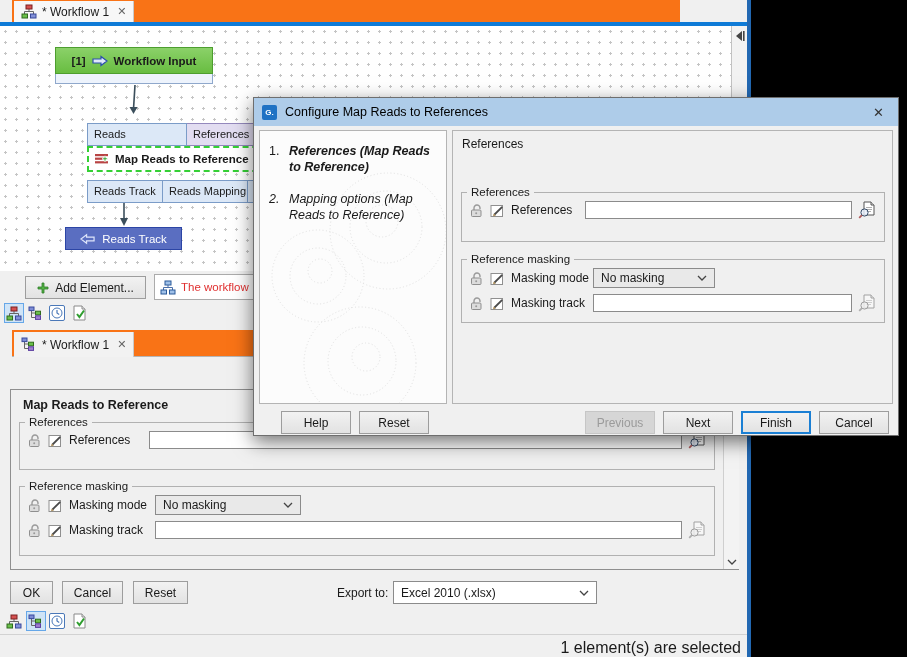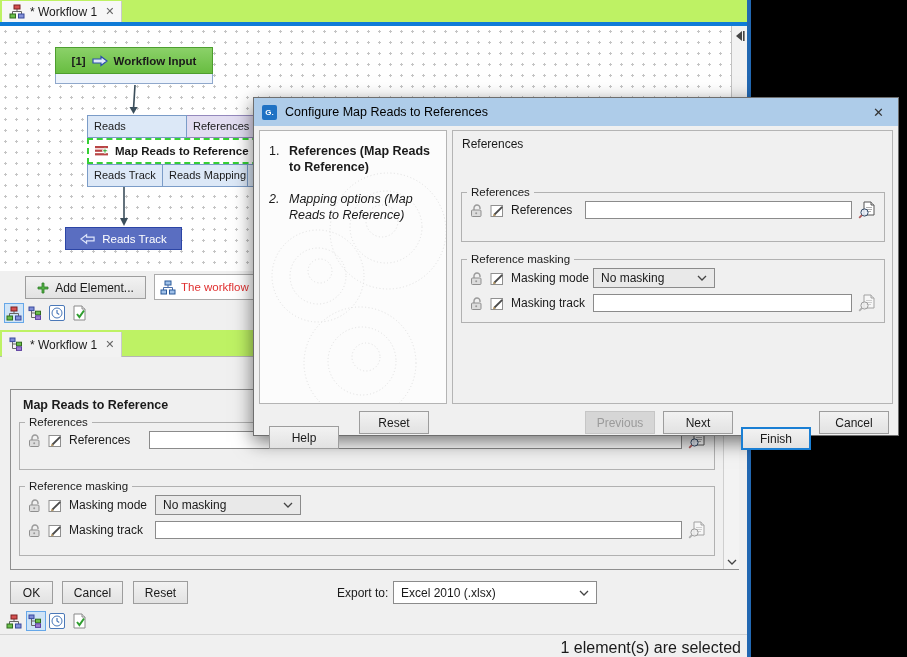--- a/index.html
+++ b/index.html
@@ -14,21 +14,21 @@
   }
   svg.defs { position:absolute; width:0; height:0; }
   .ic { display:inline-block; vertical-align:middle; flex:none; }
   .dim { filter:grayscale(1); opacity:.5; }
 
   
   .app {
     position:absolute; left:0; top:0; width:751px; height:657px;
     background:#f0f0f0; border-right:4px solid #2268b2;
   }
-  .tabbar { position:absolute; left:0; width:747px; background:#bef264; }
+  .tabbar { position:absolute; left:12px; width:668px; background:#f97316; }
   .tabbar-top { top:0; height:22px; }
   .tab {
     position:absolute; left:2px; top:1px; height:21px;
     display:flex; align-items:center; gap:5px; padding:0 7px;
     background:#f7f7f7; border-right:1px solid #c9c9c9;
   }
   .tab-label { white-space:nowrap; }
   .tabclose { color:#666; font-size:11px; margin-left:3px; cursor:default; }
   .accent { position:absolute; left:0; top:22px; width:747px; height:4px; background:#0f7bd7; }
 
@@ -47,21 +47,21 @@
   
   .node-input { position:absolute; left:55px; top:21px; width:158px; }
   .node-input .head {
     height:27px; background:linear-gradient(#8bd169,#68bd41);
     border:1px solid #4d9e2f; display:flex; align-items:center;
     justify-content:center; gap:6px; font-weight:bold; font-size:11.5px;
   }
   .node-input .foot { height:10px; background:#edf3fc; border:1px solid #8fa8cc; border-top:none; }
 
   .node-map { position:absolute; left:87px; top:89px; width:181px; }
-  .prow { display:flex; }
+  .prow { display:flex;margin-top:8px; }
   .port {
     height:23px; background:#dce8f7; border:1px solid #7b9cc8;
     font-size:11px; line-height:21px; padding-left:6px; overflow:hidden;
     white-space:nowrap;
   }
   .port + .port { border-left:none; }
   .port.purple { background:#e2ddf1; border-color:#9489bd; }
   .map-main {
     height:26px; background:#fff; border:2px dashed #35d035;
     display:flex; align-items:center; gap:5px; padding-left:5px;
@@ -74,21 +74,21 @@
     font-size:11.5px;
   }
   .arrows { position:absolute; left:0; top:0; }
 
   
   .btn {
     background:linear-gradient(#f2f2f2,#e2e2e2); border:1px solid #9d9d9d;
     display:flex; align-items:center; justify-content:center; gap:6px;
     font-size:12px; color:#1a1a1a; cursor:default;
   }
-  .btn.default { border:2px solid #1a7fd4;margin-top:16px; }
+  .btn.default { border:2px solid #1a7fd4; }
   .btn.disabled { background:#d6d6d6; color:#9b9b9b; border-color:#c6c6c6;text-align:center; }
   .txt {
     background:#fff; border:1px solid #8b8b8b; height:18px;
     font-family:"Liberation Sans",sans-serif; font-size:12px; padding:0 3px; width:100%;
   }
   .dd {
     background:#e9e9e9; border:1px solid #8b8b8b; height:20px;
     display:flex; align-items:center; justify-content:space-between;
     padding:0 7px; font-size:12px;
   }
@@ -164,34 +164,34 @@
   }
   .dlg-close { font-size:13px; color:#333; padding:0 6px; }
 
   .steps-panel {
     position:absolute; left:5px; top:32px; width:188px; height:274px;
     background:#fcfcfc; border:1px solid #b4b4b4; padding:13px 9px;
     overflow:hidden;
   }
   .step { position:relative; display:flex; gap:7px; margin-bottom:17px; font-size:12.5px; line-height:1.25; }
   .step .num { flex:none; width:13px; }
-  .step.bold .slabel { font-weight:bold; }
+  .step.bold .slabel { font-weight:bold;font-style:italic; }
   .step.italic { font-style:italic; }
   .watermark { position:absolute; left:0; top:0; pointer-events:none; }
 
   .dlg-right {
     position:absolute; left:198px; top:32px; width:441px; height:274px;
     background:#f0f0f0; border:1px solid #b4b4b4;
   }
   .panel-header { position:absolute; left:9px; top:6px; font-size:12px; }
   .fs-ref-dlg  { left:8px;  top:55px;  width:424px; height:56px; }
   .fs-mask-dlg { left:8px;  top:122px; width:424px; height:70px; }
 
   .dlg-btn { position:absolute; top:313px; width:70px; height:23px; }
-  .b-help { left:15px;margin-top:15px; }  .b-reset { left:105px; }
+  .b-help { left:27px; }  .b-reset { left:105px; }
   .b-prev { left:331px; } .b-next { left:409px; }
   .b-finish { left:487px; } .b-cancel { left:565px; }
 </style>
 </head>
 <body>
 
 <svg class="defs" aria-hidden="true">
   <defs>
     <symbol id="s-org" viewBox="0 0 16 15">
       <path d="M8 5v2.5 M3.5 7.5h9 M3.5 7.5V10 M12.5 7.5V10" stroke="#666" fill="none"></path>

